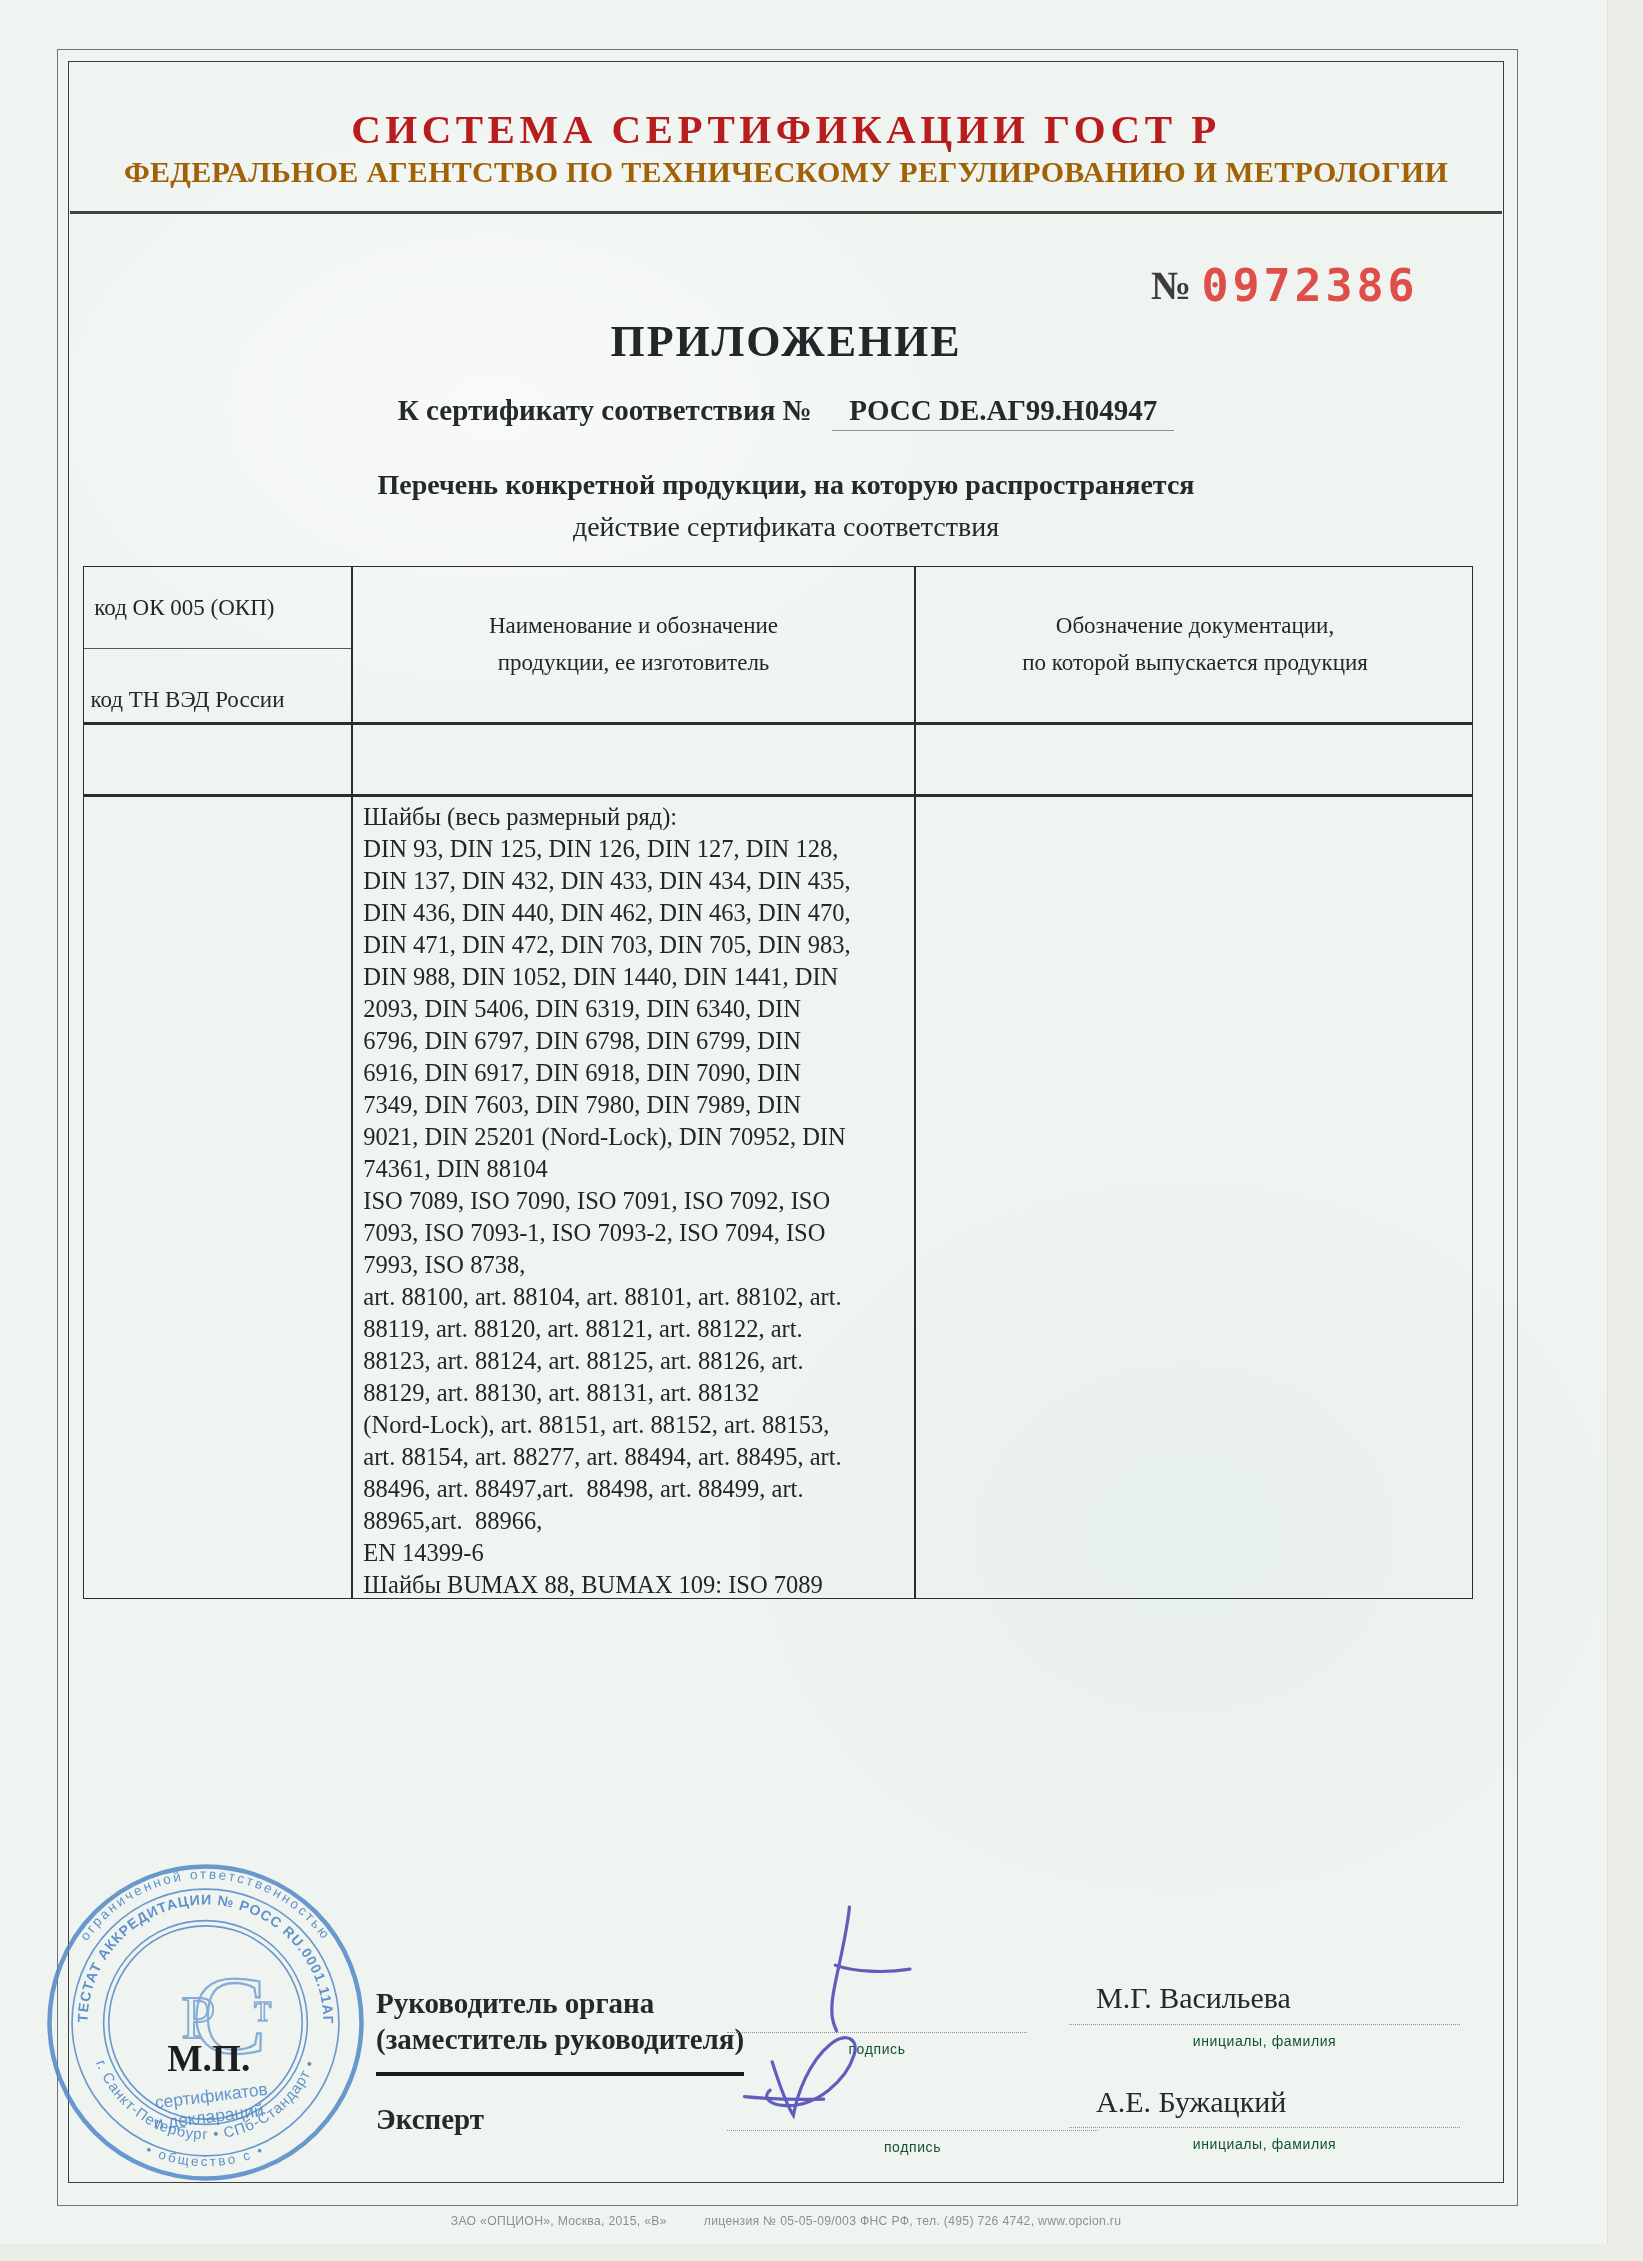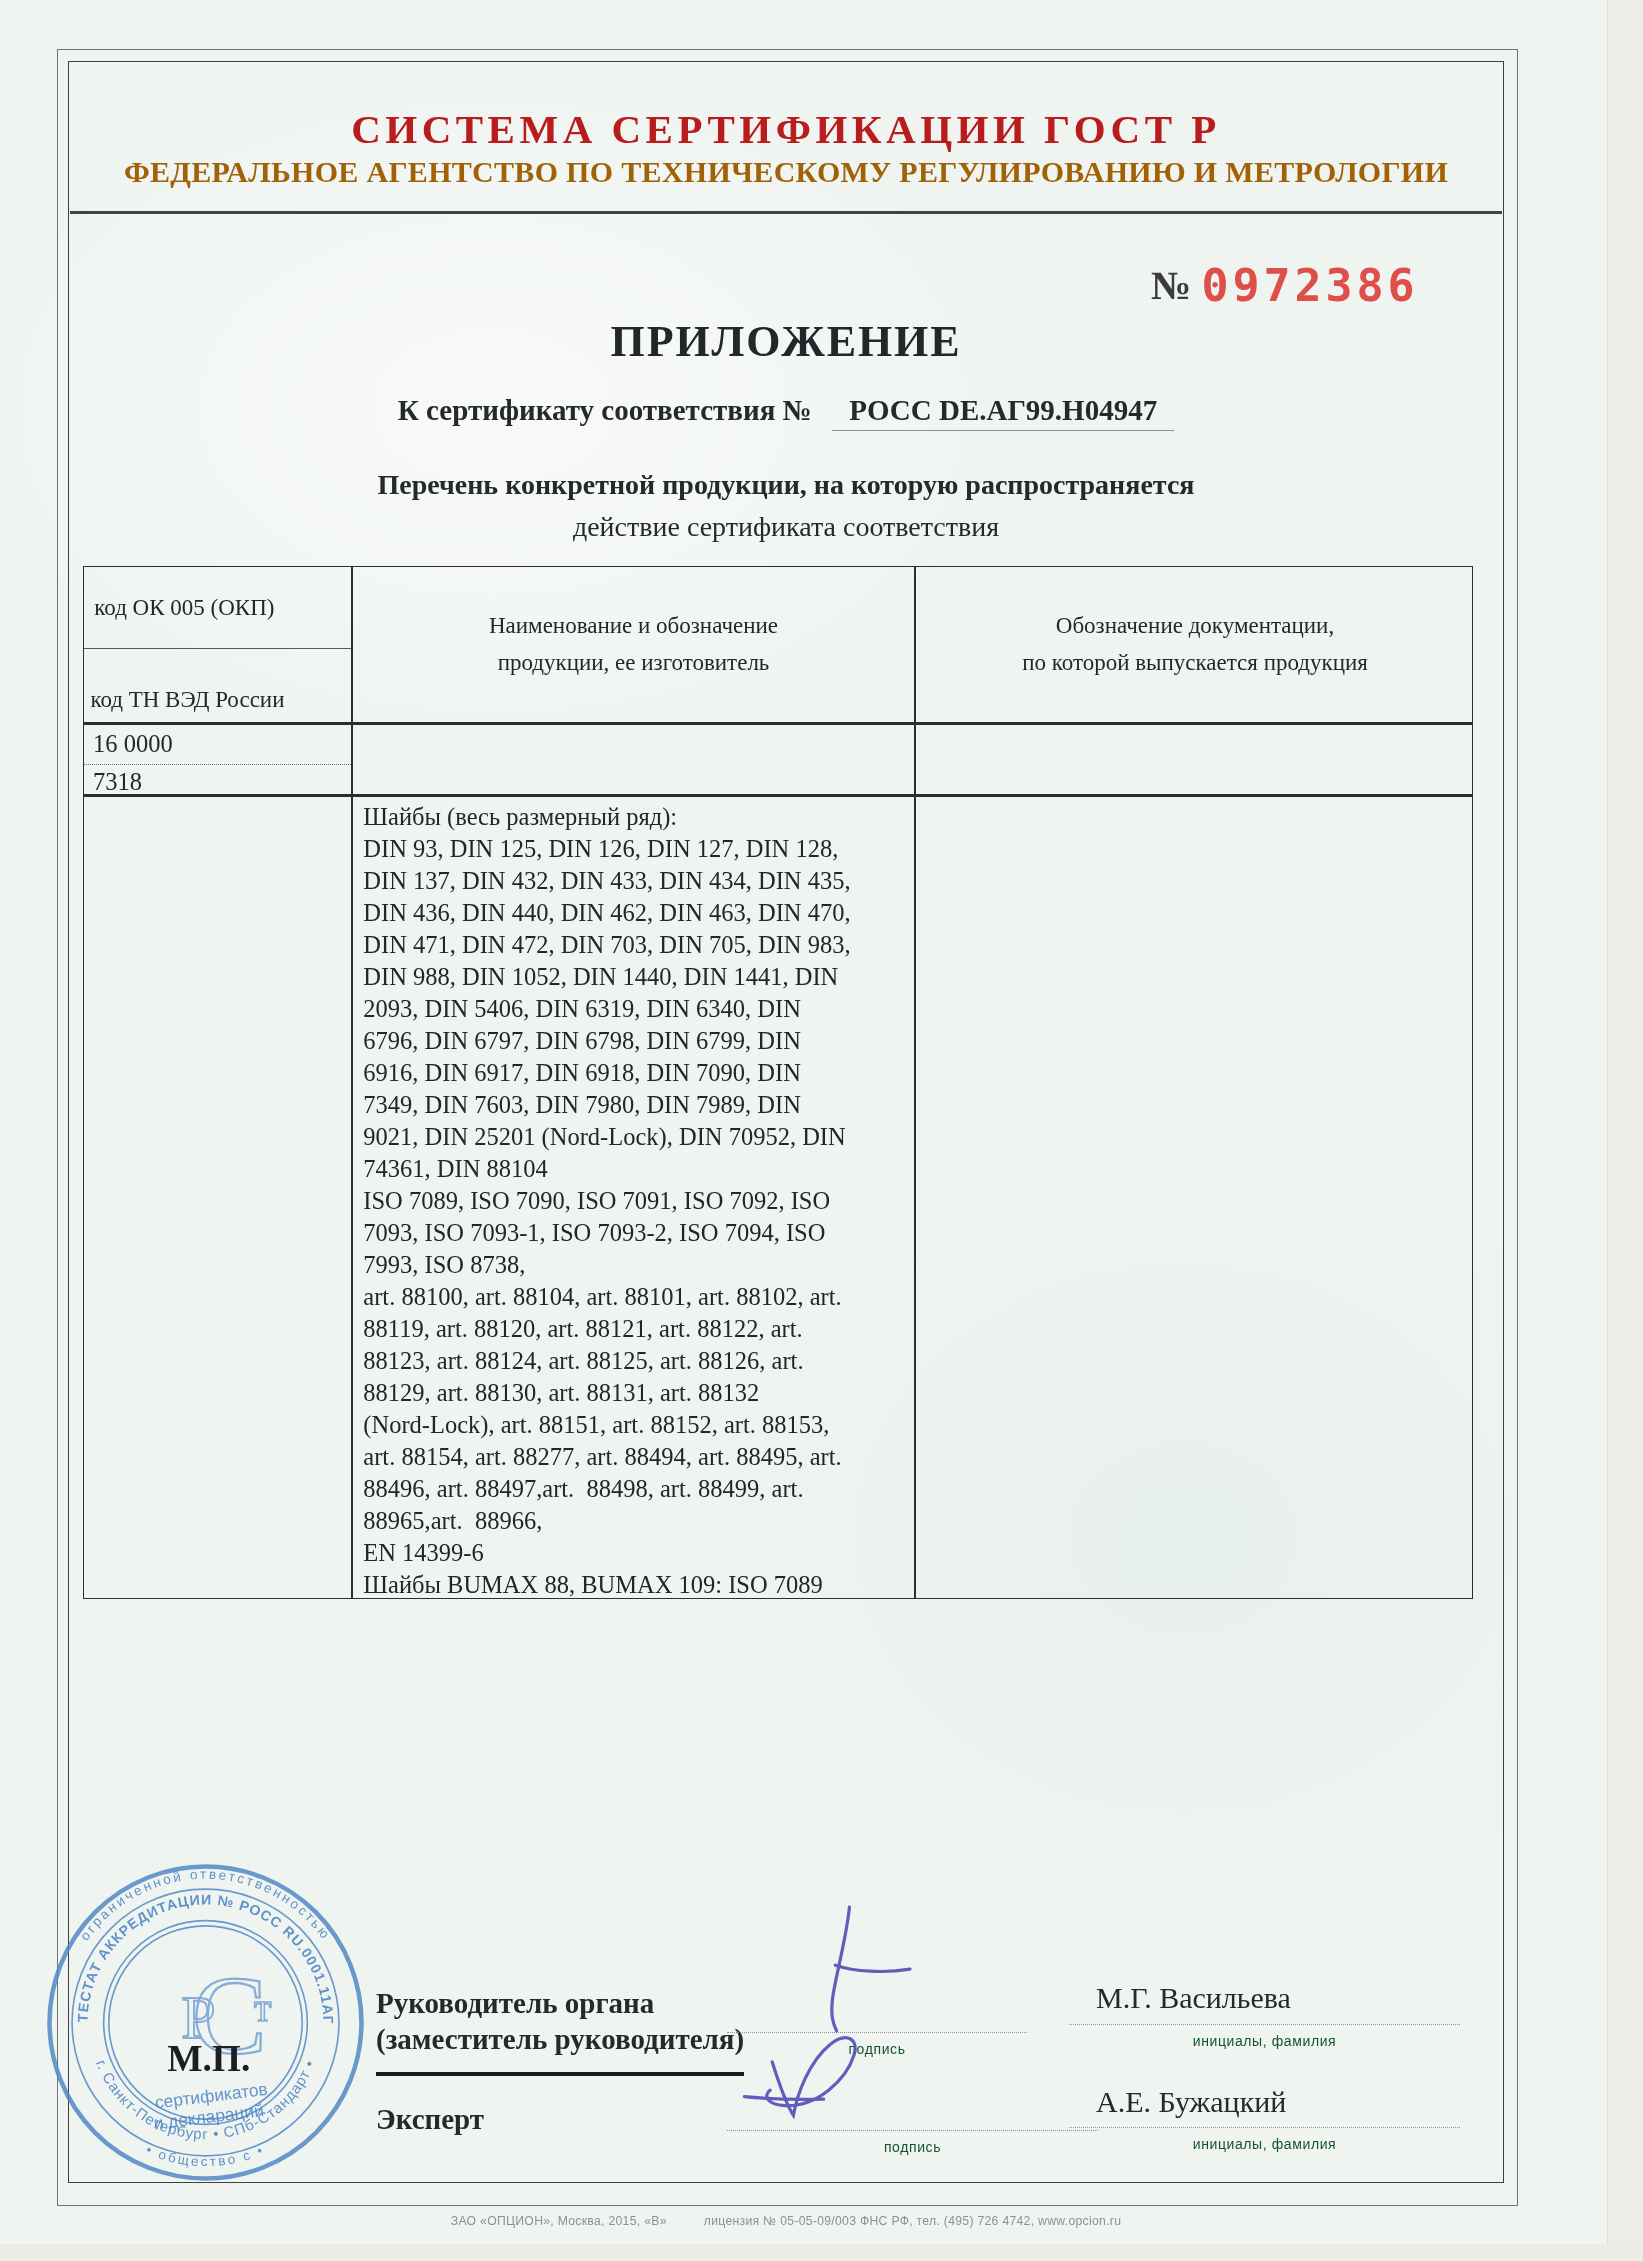--- a/index.html
+++ b/index.html
@@ -138,25 +138,20 @@
     <div class="tline h-row1"></div>
     <div class="tline h-c1split"></div>
 
     <div class="th th-c1a">код ОК 005 (ОКП)</div>
     <div class="th th-c1b">код ТН ВЭД России</div>
     <div class="th th-c2">Наименование и обозначение
 продукции, ее изготовитель</div>
     <div class="th th-c3">Обозначение документации,
 по которой выпускается продукция</div>
 
-    <div class="code-cell r1">
-      <div>16 0000</div>
-      <div class="code-sep"></div>
-      <div>7318</div>
-    </div>
 
 
     <div class="name-cell">Шайбы (весь размерный ряд):
 DIN 93, DIN 125, DIN 126, DIN 127, DIN 128,
 DIN 137, DIN 432, DIN 433, DIN 434, DIN 435,
 DIN 436, DIN 440, DIN 462, DIN 463, DIN 470,
 DIN 471, DIN 472, DIN 703, DIN 705, DIN 983,
 DIN 988, DIN 1052, DIN 1440, DIN 1441, DIN
 2093, DIN 5406, DIN 6319, DIN 6340, DIN
 6796, DIN 6797, DIN 6798, DIN 6799, DIN

